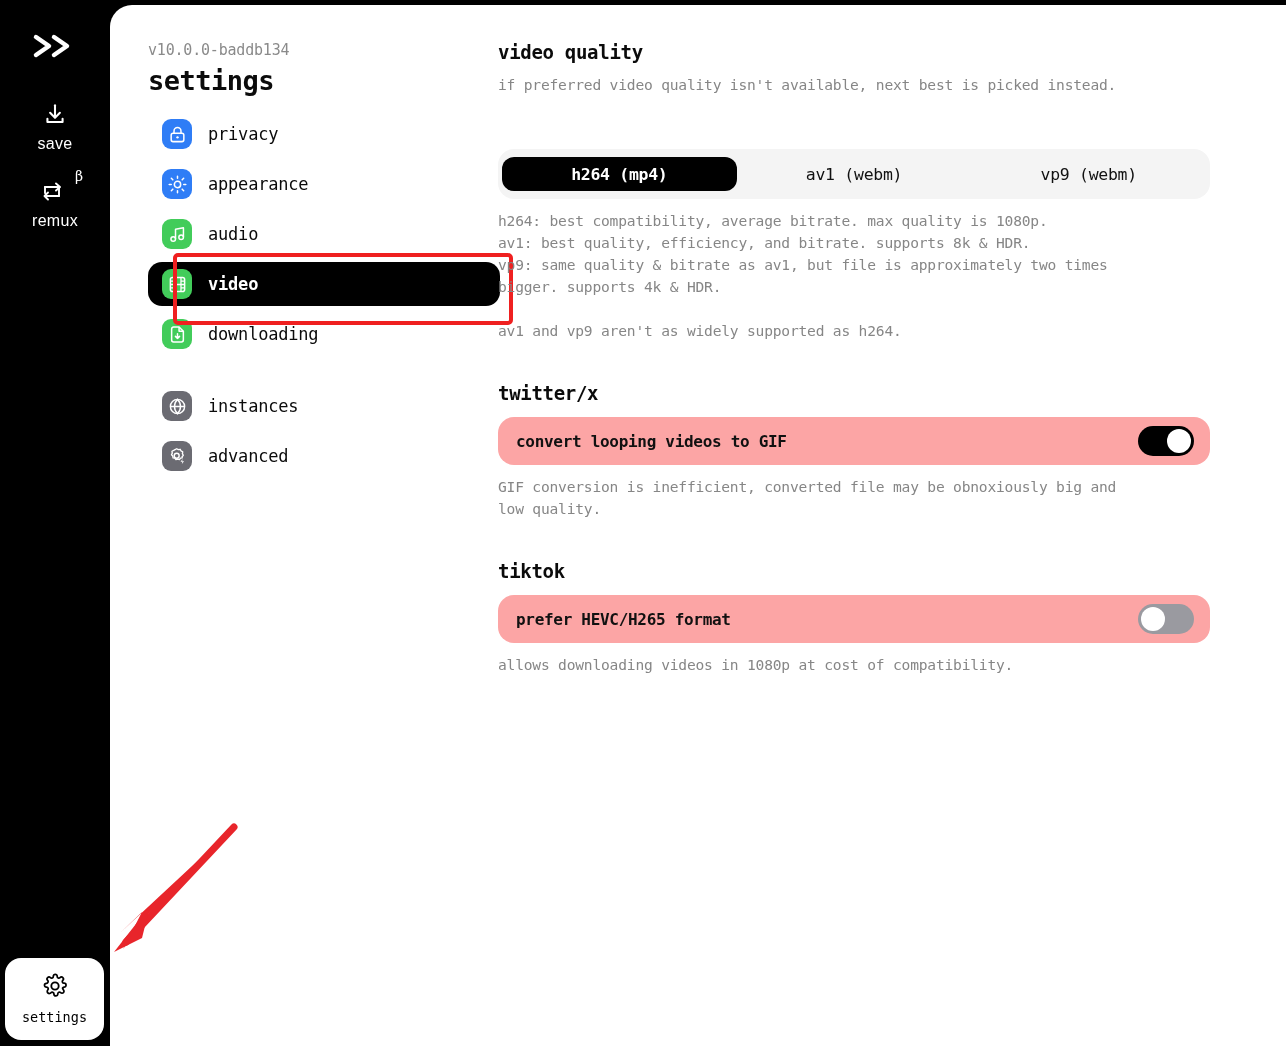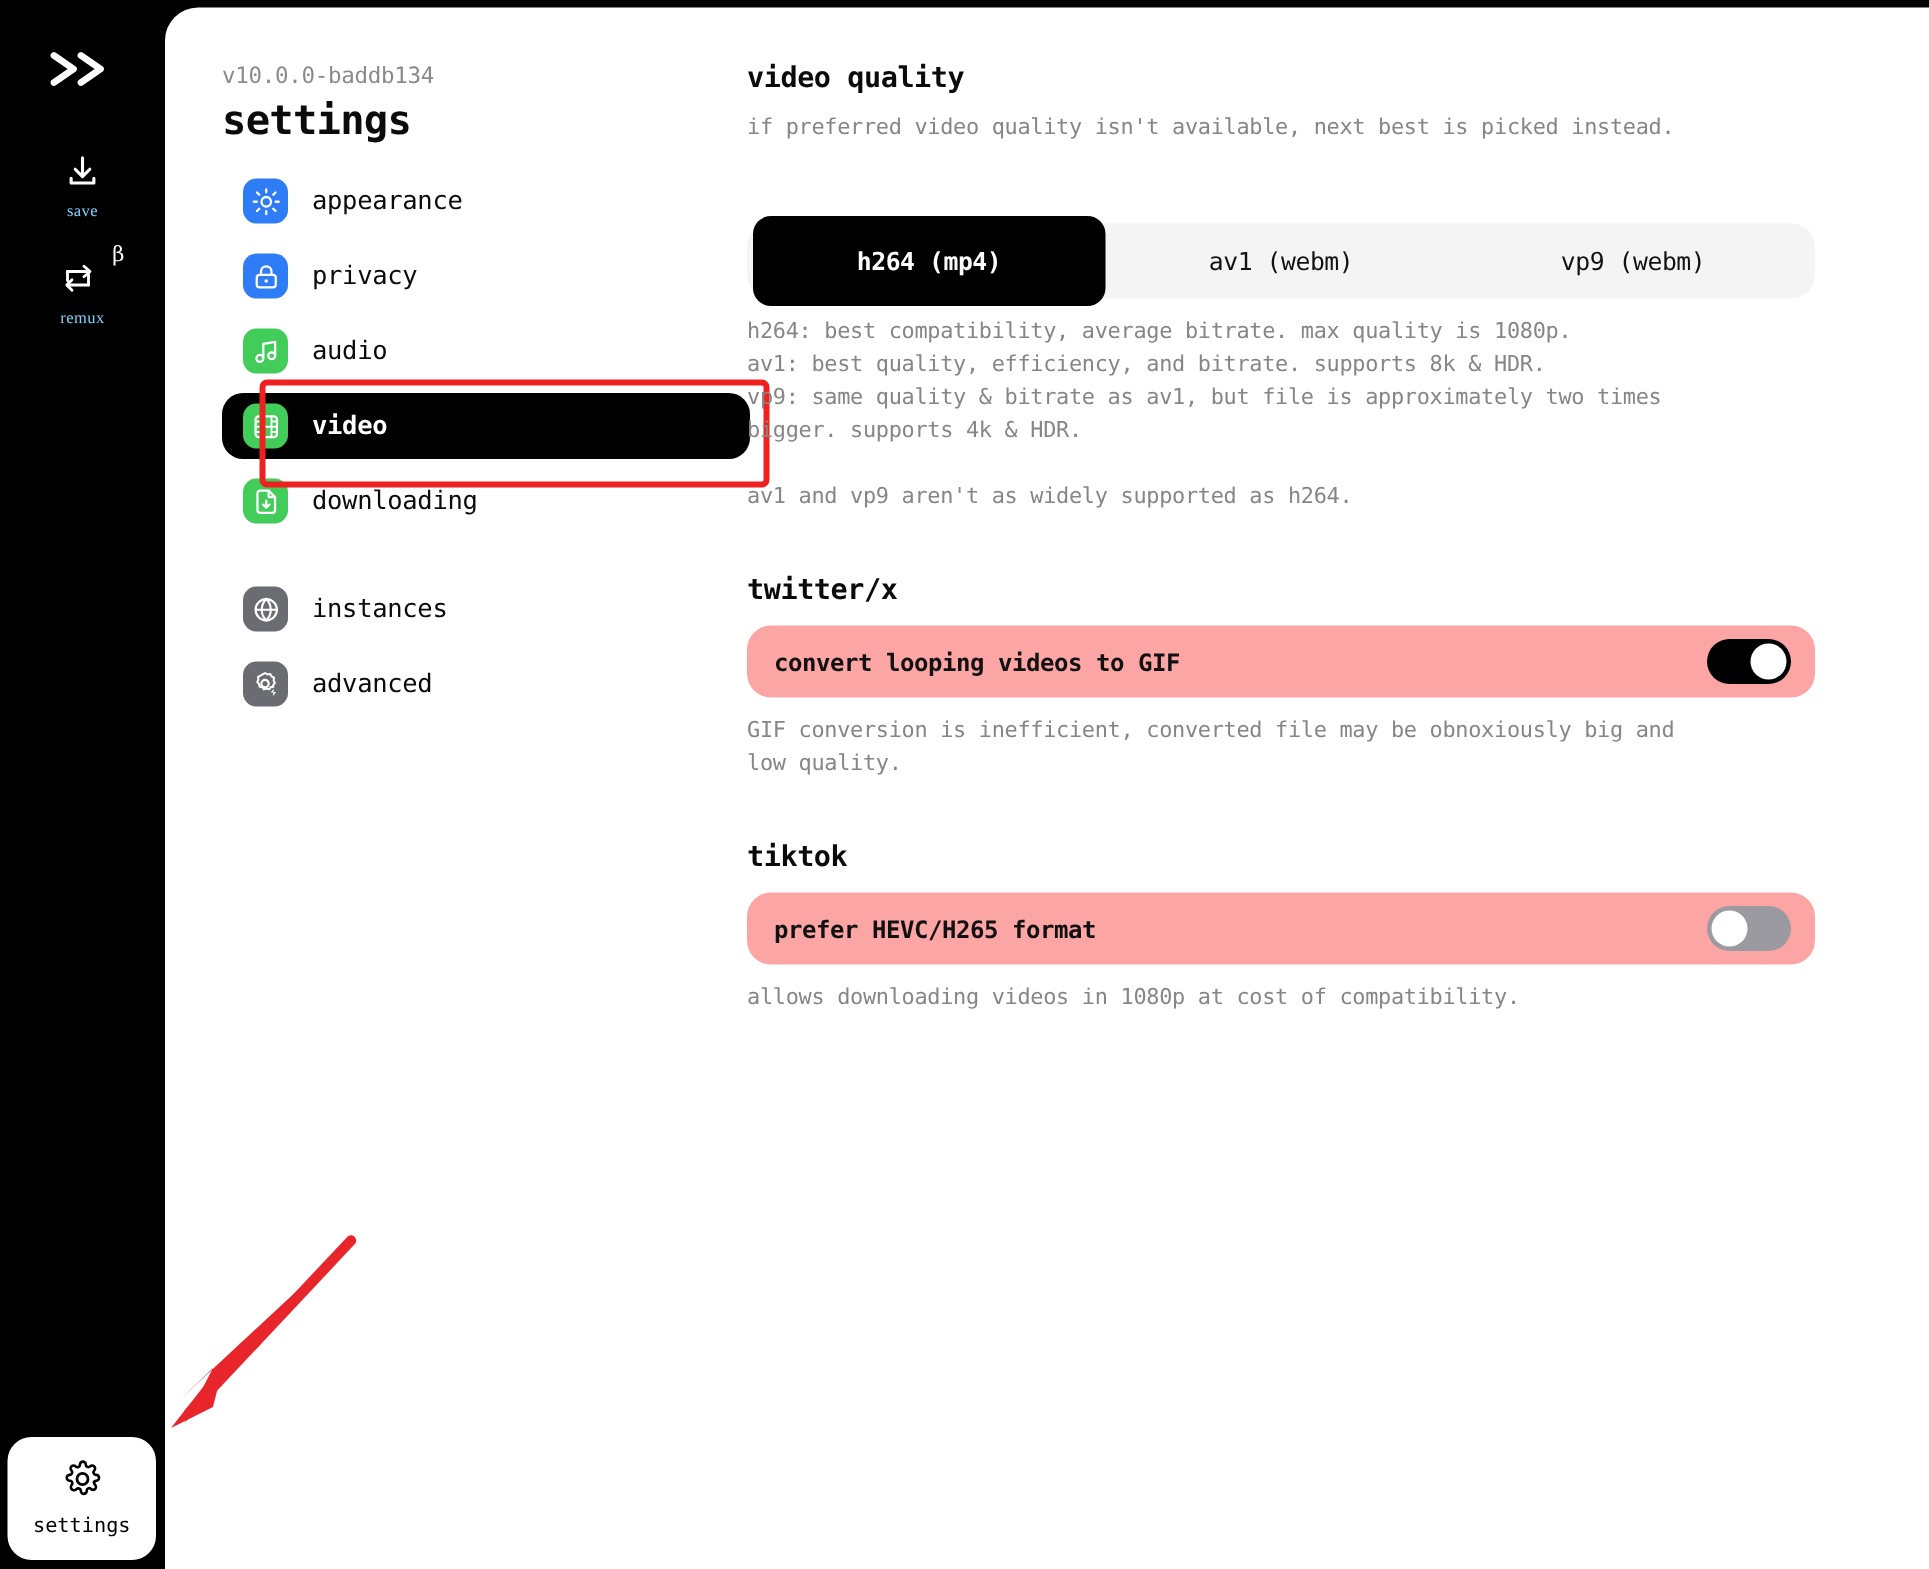--- a/index.html
+++ b/index.html
@@ -22,22 +22,22 @@
     display: flex; align-items: center; justify-content: center;
     color: #ffffff;
   }
   .rail-btn {
     margin-top: 26px; width: 76px;
     display: flex; flex-direction: column; align-items: center;
     color: #ffffff; cursor: pointer; position: relative;
   }
   .rail-btn .glyph { height: 30px; display:flex; align-items:center; justify-content:center; position: relative; }
   .rail-btn .rail-label {
-    font-size: 11px; letter-spacing: .3px; color: #7dd3fc; margin-top: 5px;
-    font-family: Liberation Serif, serif;
+    font-size: 16px; letter-spacing: .3px; color: #ffffff; margin-top: 5px;
+    font-family: Liberation Sans, sans-serif;
   }
   .beta {
     position: absolute; top: -9px; right: -13px;
     font-size: 14px; color:#fff;
     font-family: "DejaVu Serif", "Liberation Serif", serif;
   }
   .rail-bottom {
     position: absolute; left: 5px; bottom: 6px;
     width: 99px; height: 82px; background: #ffffff; border-radius: 16px;
     display:flex; flex-direction: column; align-items:center; justify-content:center;
@@ -112,21 +112,21 @@
     display: flex; align-items: center; padding: 4px;
   }
   .seg-item {
     flex: 1 1 0; height: 38px; border-radius: 12px;
     display: flex; align-items: center; justify-content: center;
     font-size: 16px; color: #111111; cursor: pointer; letter-spacing: -0.3px;
     white-space: nowrap;
   }
   .seg-item.sel { background: #000000; color: #ffffff; font-weight: 700; }
   .seg.codec { height: 50px; }
-  .seg.codec .seg-item { height: 60px; font-size: 16.5px; }
+  .seg.codec .seg-item { height: 34px; font-size: 16.5px; }
 
   
   .row {
     margin-top: 13px; background: #fca5a5; border-radius: 16px;
     height: 48px; display: flex; align-items: center;
     padding: 0 16px 0 18px; justify-content: space-between;
   }
   .row-label { font-size: 16px; color: #111111; font-weight: 700; letter-spacing: -0.3px; }
   .switch {
     width: 56px; height: 30px; border-radius: 15px; position: relative;
@@ -196,36 +196,36 @@
 
     <div class="nav">
       <div class="version">v10.0.0-baddb134</div>
       <div class="nav-title">settings</div>
 
       <div class="nav-list">
 
         <div class="nav-item">
           <span class="nav-ico ico-blue">
             <svg width="19" height="19" viewBox="0 0 24 24" fill="none">
-              <circle cx="12" cy="12" r="4" stroke="#fff" stroke-width="1.9"></circle>
-              <path d="M12 1.5v2.6M12 19.9v2.6M4.2 4.2l1.9 1.9M17.9 17.9l1.9 1.9M1.5 12h2.6M19.9 12h2.6M4.2 19.8l1.9-1.9M17.9 6.1l1.9-1.9" stroke="#fff" stroke-width="1.9" stroke-linecap="round"></path>
-            </svg>
-          </span>
-          <span class="label">appearance</span>
-        </div>
-
-        <div class="nav-item">
-          <span class="nav-ico ico-blue">
-            <svg width="19" height="19" viewBox="0 0 24 24" fill="none">
               <rect x="4" y="10.5" width="16" height="10.5" rx="2.4" stroke="#fff" stroke-width="1.9"></rect>
               <path d="M7.6 10.5V7.6a4.4 4.4 0 0 1 8.8 0v2.9" stroke="#fff" stroke-width="1.9" stroke-linecap="round"></path>
               <circle cx="12" cy="15.6" r="1.5" fill="#fff"></circle>
             </svg>
           </span>
           <span class="label">privacy</span>
+        </div>
+
+        <div class="nav-item">
+          <span class="nav-ico ico-blue">
+            <svg width="19" height="19" viewBox="0 0 24 24" fill="none">
+              <circle cx="12" cy="12" r="4" stroke="#fff" stroke-width="1.9"></circle>
+              <path d="M12 1.5v2.6M12 19.9v2.6M4.2 4.2l1.9 1.9M17.9 17.9l1.9 1.9M1.5 12h2.6M19.9 12h2.6M4.2 19.8l1.9-1.9M17.9 6.1l1.9-1.9" stroke="#fff" stroke-width="1.9" stroke-linecap="round"></path>
+            </svg>
+          </span>
+          <span class="label">appearance</span>
         </div>
 
         <div class="nav-item">
           <span class="nav-ico ico-green">
             <svg width="19" height="19" viewBox="0 0 24 24" fill="none">
               <path d="M9.5 17.5V5.4l10-1.8v11.6" stroke="#fff" stroke-width="1.9" stroke-linejoin="round"></path>
               <circle cx="6.6" cy="17.6" r="2.9" stroke="#fff" stroke-width="1.9"></circle>
               <circle cx="16.6" cy="15.4" r="2.9" stroke="#fff" stroke-width="1.9"></circle>
             </svg>
           </span>

